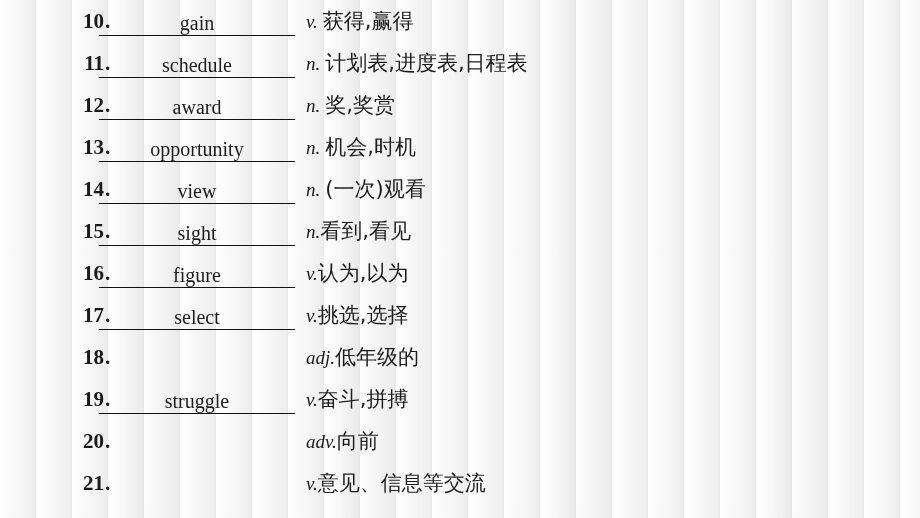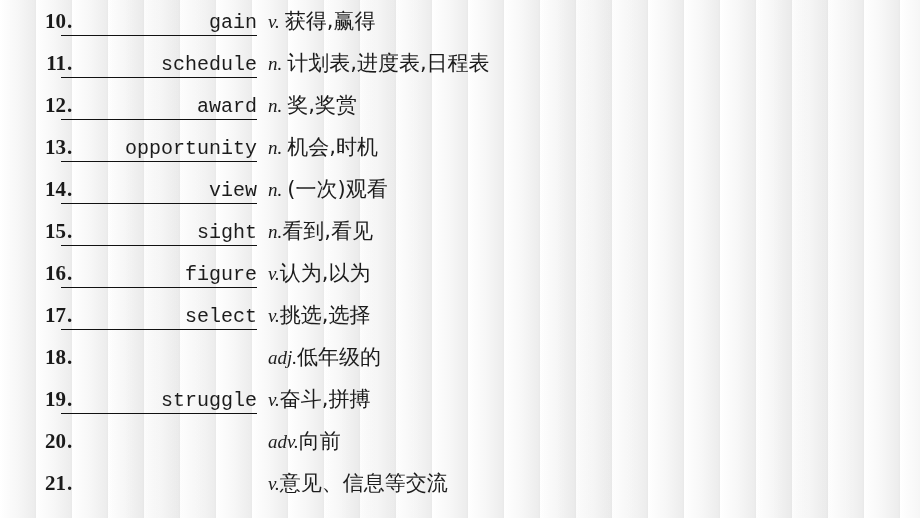--- a/index.html
+++ b/index.html
@@ -54,20 +54,21 @@
     width: 920px;
     padding: 0;
     margin: 0;
     z-index: 2;
   }
 
   .row {
     position: relative;
     height: 42px;
     display: block;
+    margin-left: 38px;
   }
 
   
   .idx {
     position: absolute;
     left: 36px;
     top: 50%;
     transform: translateY(-50%);
     width: 30px;
     text-align: right;
@@ -98,27 +99,26 @@
     width: 196px;
     height: 30px;
     border-bottom: 1.7px solid #111111;
     box-sizing: border-box;
   }
   .answer {
     position: absolute;
     left: 0;
     right: 0;
     bottom: 2px;
-    text-align: right;
+    text-align: center;
     font-size: 20px;
     line-height: 1;
     color: #1c1c1c;
     white-space: nowrap;
     font-weight: normal;
-    font-family: Liberation Mono, monospace;
   }
 
   
   .gloss {
     position: absolute;
     left: 268px;
     top: 50%;
     transform: translateY(-50%);
     font-size: 21px;
     line-height: 1;

